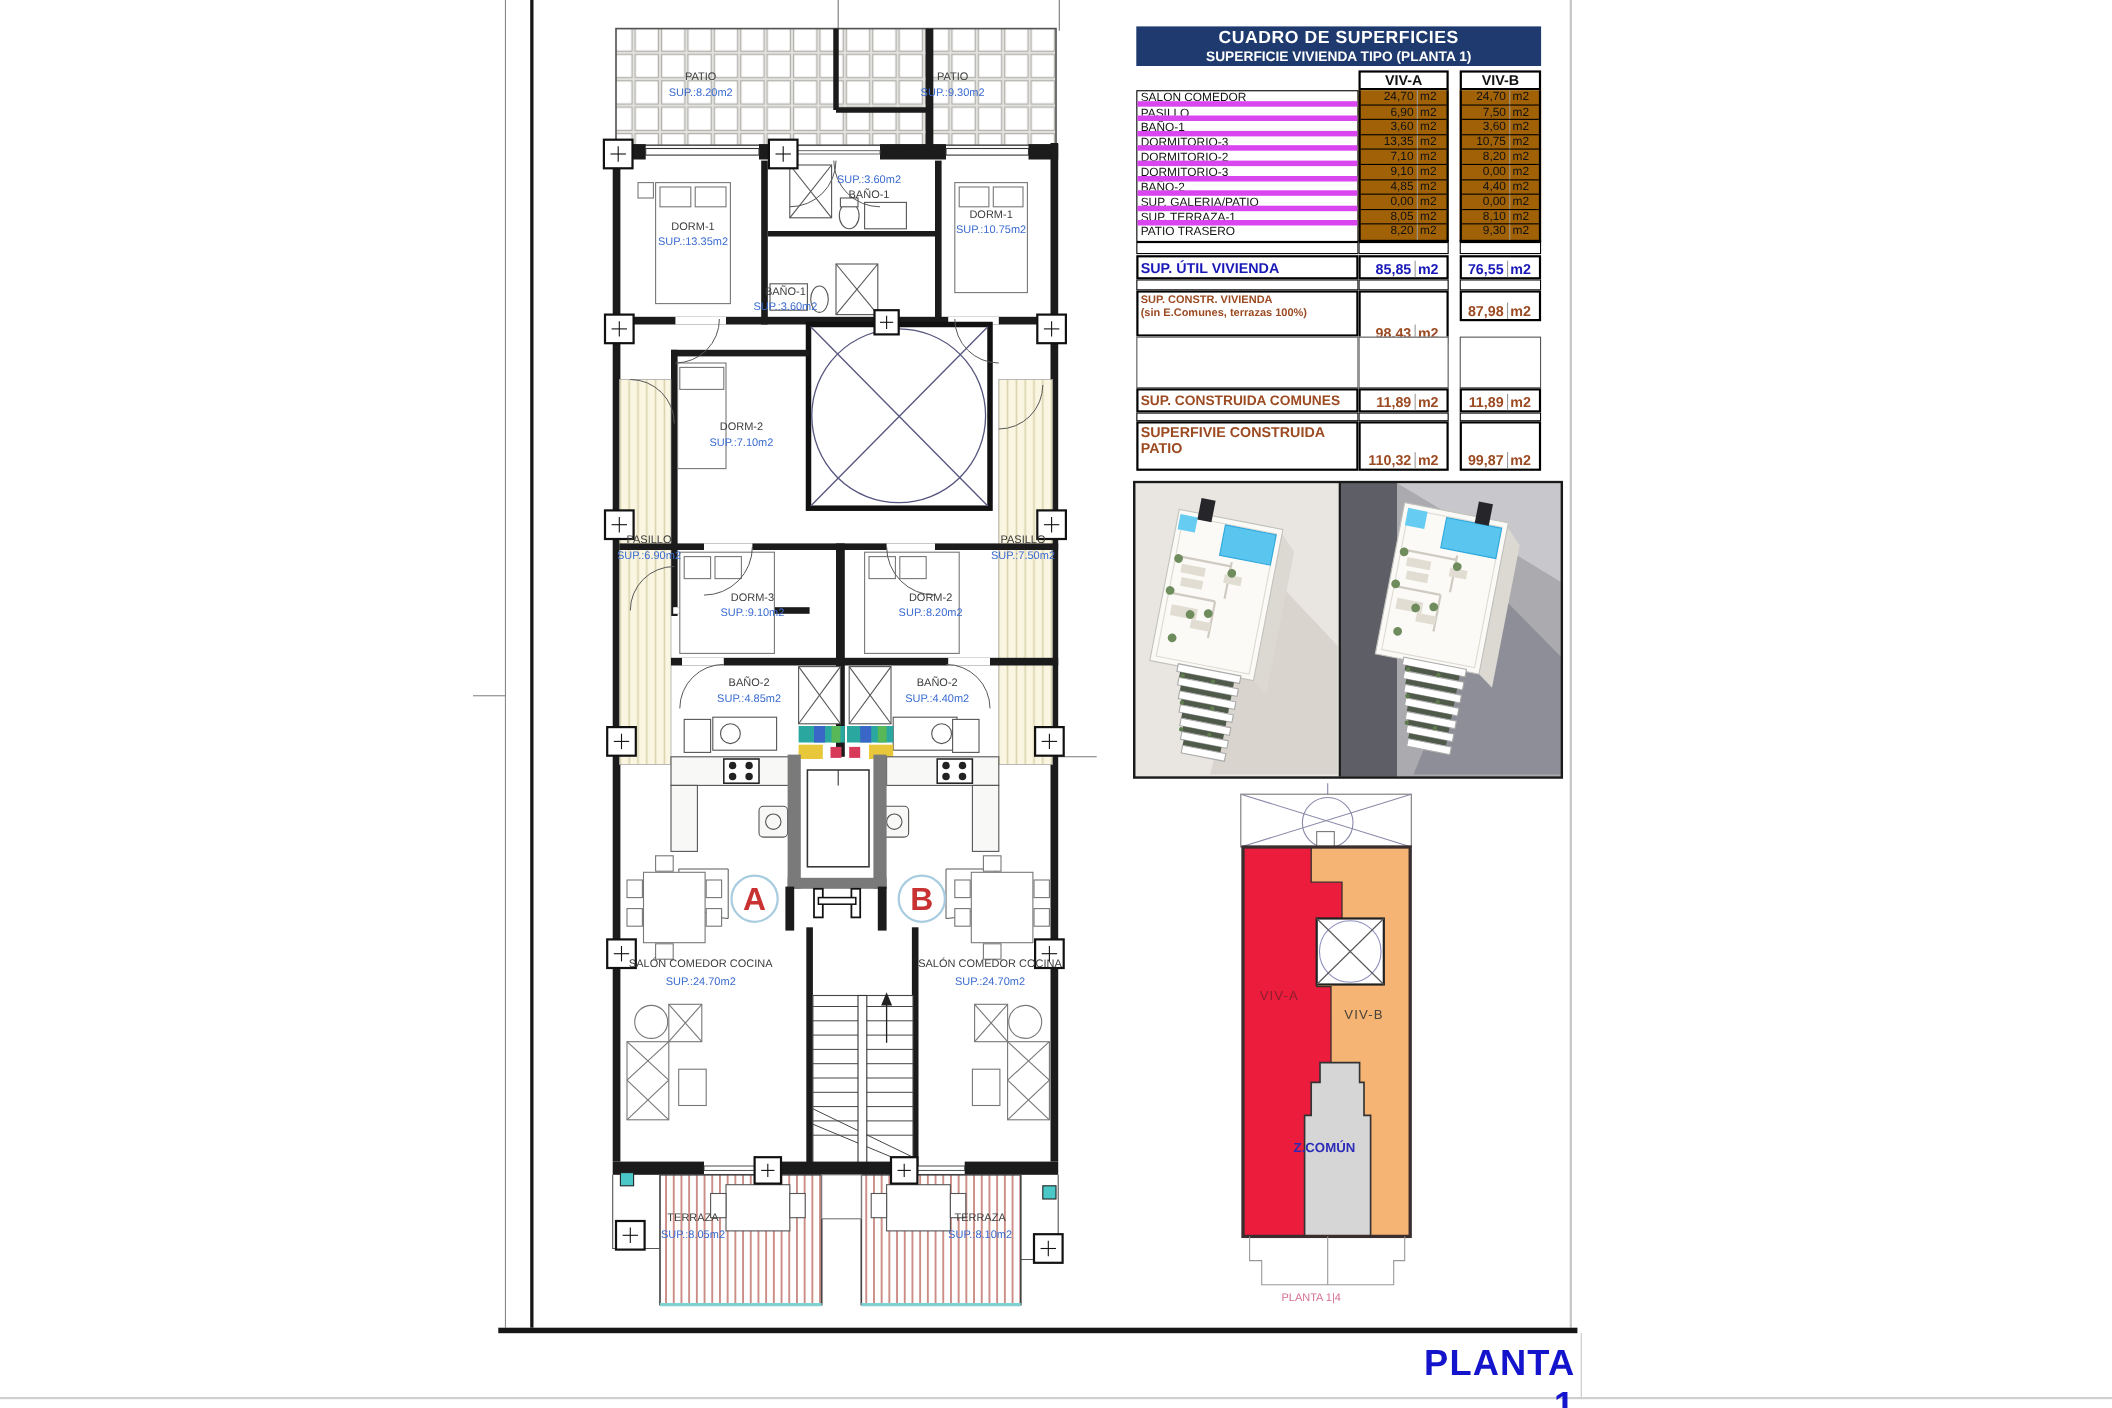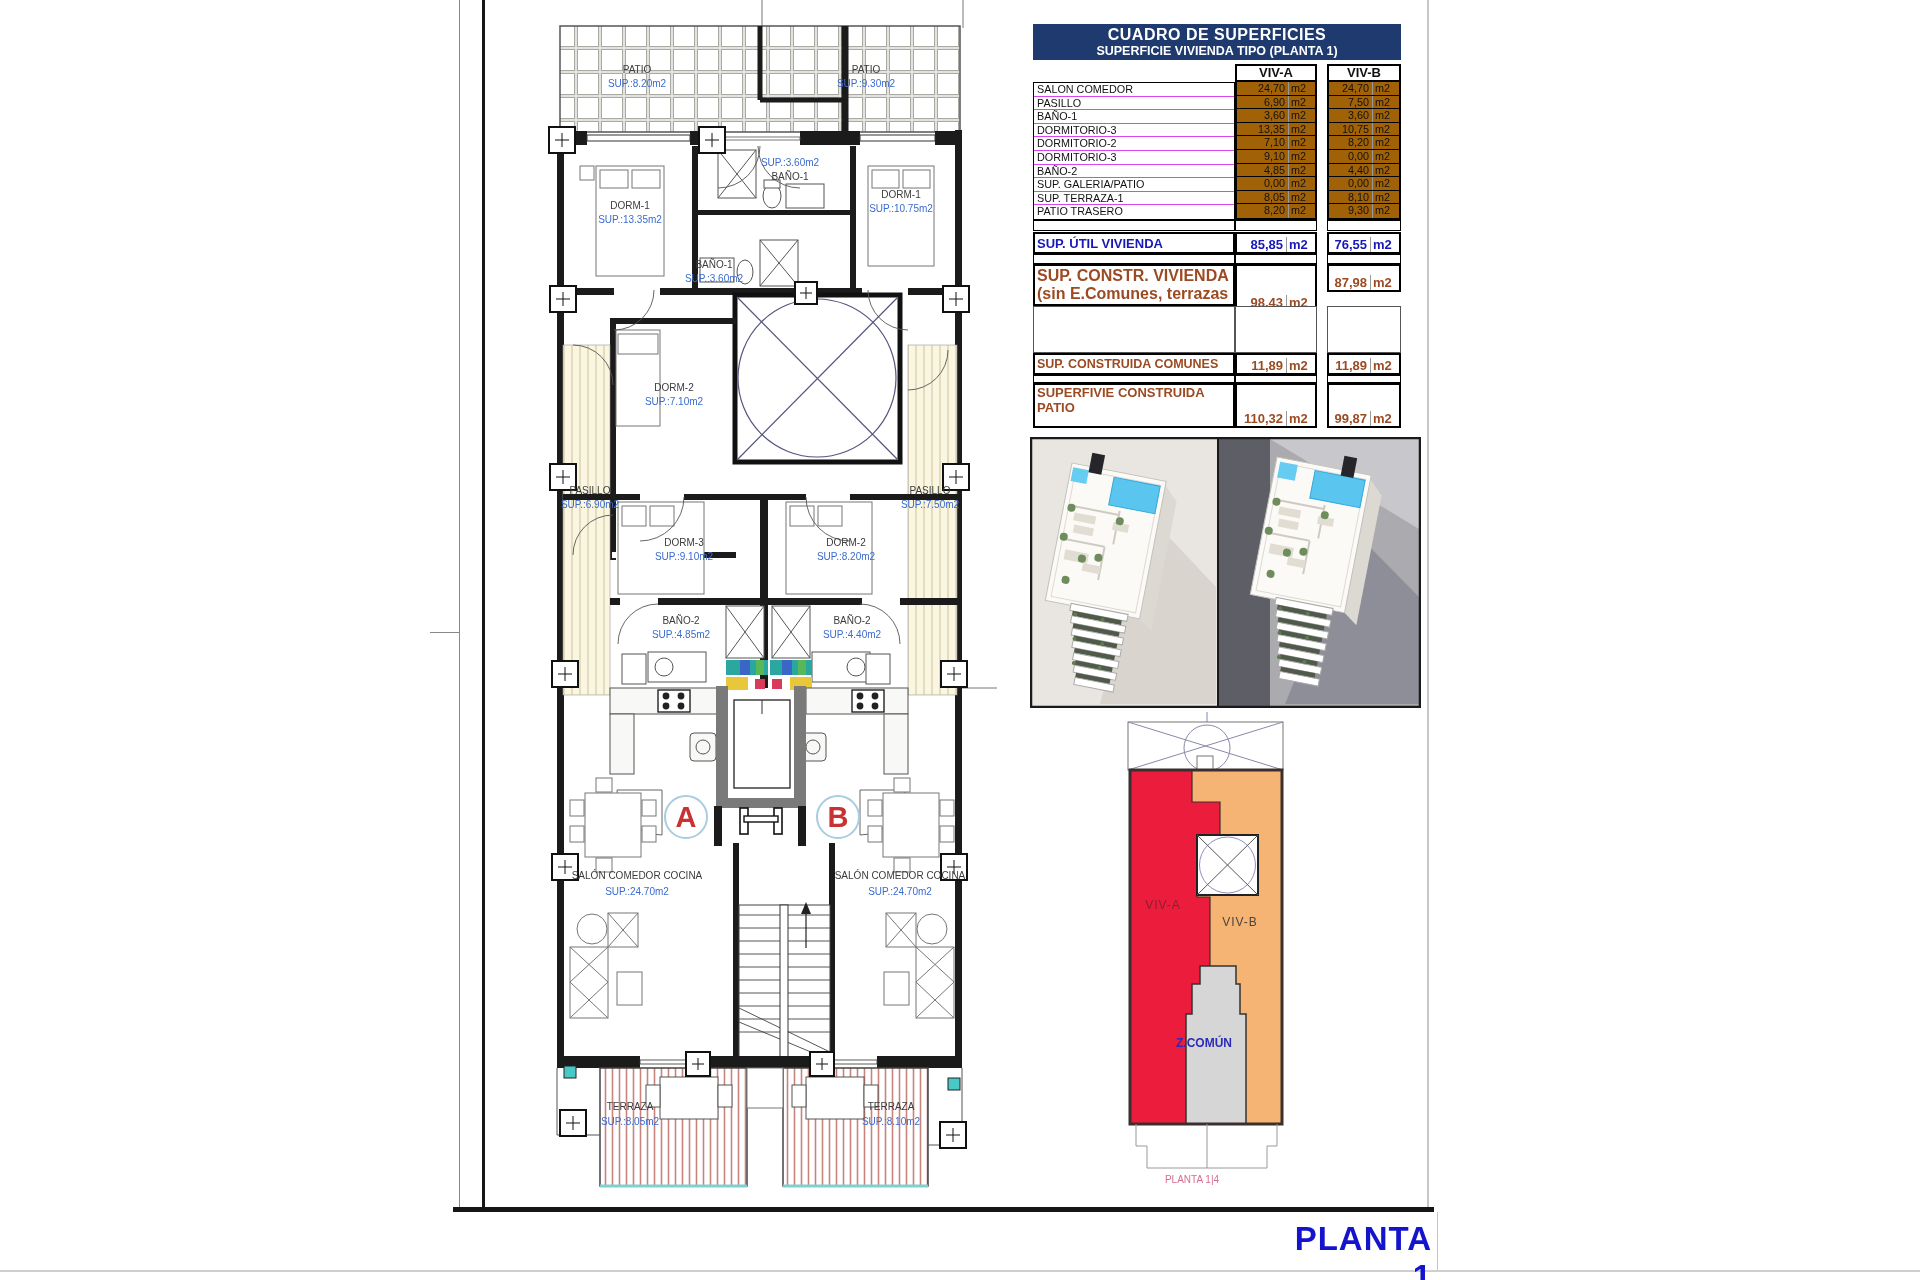--- a/index.html
+++ b/index.html
@@ -9,21 +9,21 @@
   
   #surface-table{position:absolute;left:1033px;top:24px;width:368px;height:412px;font-size:10.8px;}
   .tnavy{position:absolute;left:0;top:0;width:368px;height:36px;background:#1E3A6E;color:#fff;
          text-align:center;font-weight:bold;line-height:1.15;padding-top:2px;box-sizing:border-box;}
   .tnavy .l1{font-size:16px;letter-spacing:.5px;}
   .tnavy .l2{font-size:12.5px;}
   .colhead{position:absolute;top:40px;height:18px;border:2px solid #000;box-sizing:border-box;
            font-weight:bold;font-size:13px;text-align:center;line-height:14px;background:#fff;}
   #col-label{position:absolute;left:0;top:58px;width:202px;border:1.5px solid #000;box-sizing:border-box;}
   #col-a,#col-b{position:absolute;top:58px;border:2px solid #000;border-top:none;box-sizing:border-box;background:#a16207;}
-  .lrow{height:13.6px;border-bottom:1px solid #d946ef;box-sizing:border-box;padding-left:3px;line-height:13px;
+  .lrow{height:13.6px;border-bottom:5px solid #d946ef;box-sizing:border-box;padding-left:3px;line-height:13px;
         white-space:nowrap;overflow:hidden;}
   .lrow:last-child{border-bottom:none;}
   .vrow{height:13.6px;border-bottom:1px solid #000;box-sizing:border-box;display:flex;line-height:13px;}
   .vrow:last-child{border-bottom:none;}
   .vrow .num{flex:1;text-align:right;padding-right:3px;}
   .vrow .unit{width:24px;border-left:1px solid #999;padding-left:2px;}
   .sp{position:absolute;border:1px solid #000;box-sizing:border-box;background:#fff;}
   .sumlab{position:absolute;left:0;width:202px;border:2px solid #000;box-sizing:border-box;font-weight:bold;
           padding:1px 2px;line-height:1.15;background:#fff;}
   .sumbox{position:absolute;border:2px solid #000;box-sizing:border-box;display:flex;font-weight:bold;
@@ -586,21 +586,21 @@
       </div>
     <div class="sumbox blue" style="left:294px;top:208px;width:74px;height:22px;">
       <span class="num">76,55</span>
         <span class="unit">m2</span>
       </div>
 
     <div class="sp" style="left:0;top:230px;width:202px;height:10px;"></div>
     <div class="sp" style="left:202px;top:230px;width:82px;height:10px;"></div>
     <div class="sp" style="left:294px;top:230px;width:74px;height:10px;"></div>
 
-    <div class="sumlab brown" style="top:240px;height:42px;font-size:16px;">
+    <div class="sumlab brown" style="top:240px;height:42px;font-size:10px;">
       <div>SUP. CONSTR. VIVIENDA</div>
       <div>(sin E.Comunes, terrazas 100%)</div>
     </div>
     <div class="sumbox brown" style="left:202px;top:240px;width:82px;height:48px;">
       <span class="num">98,43</span>
         <span class="unit">m2</span>
       </div>
     <div class="sumbox brown" style="left:294px;top:240px;width:74px;height:28px;">
       <span class="num">87,98</span>
         <span class="unit">m2</span>

